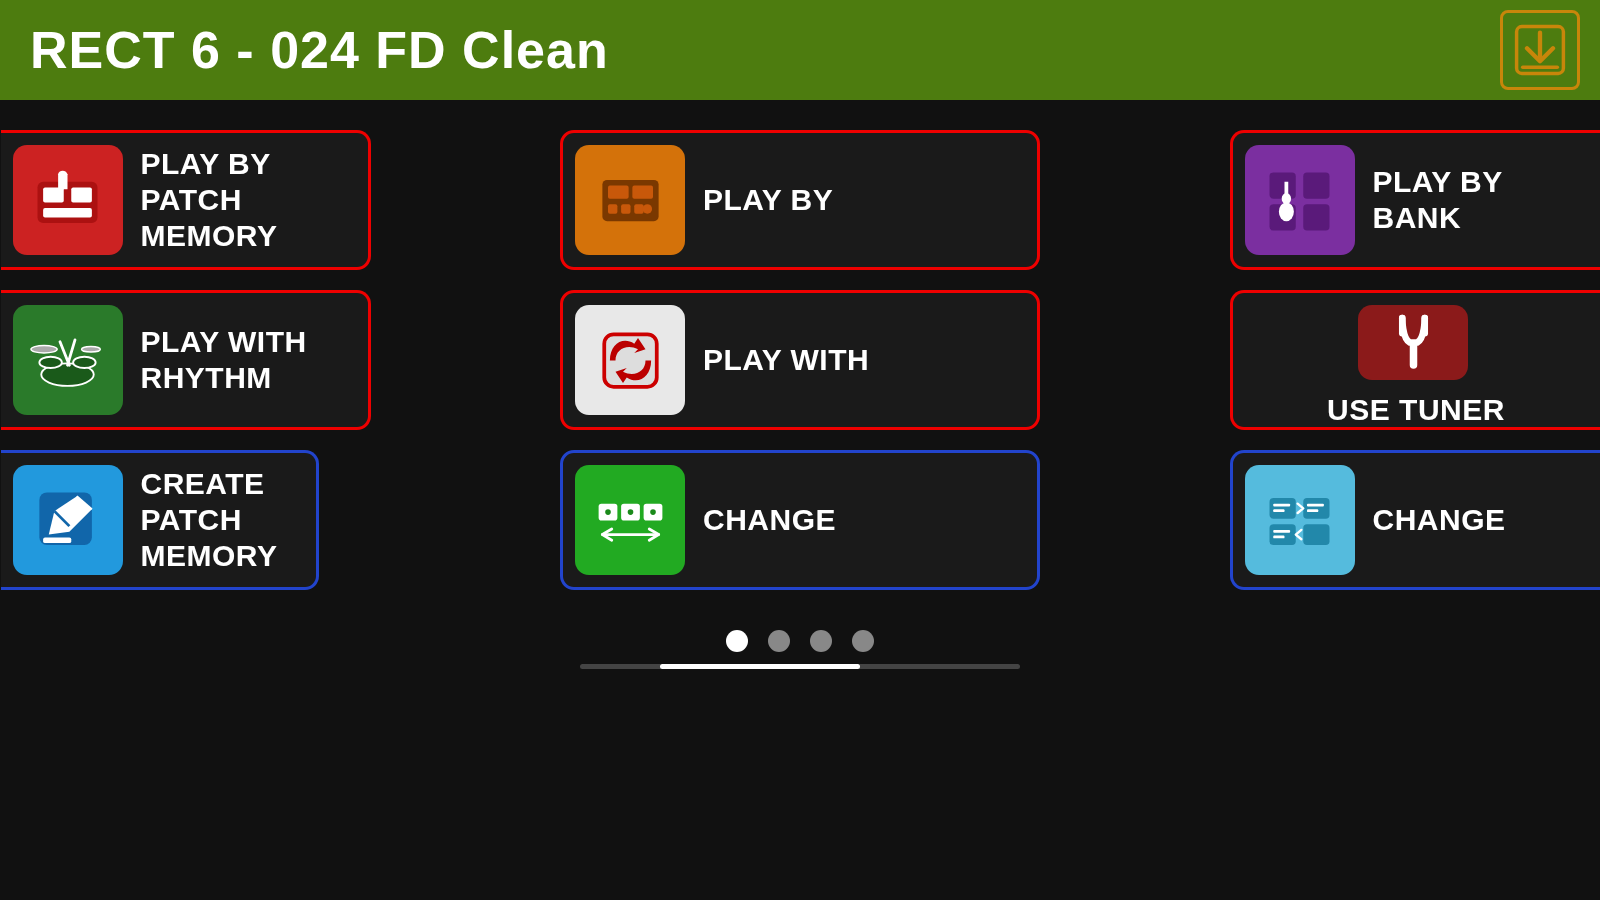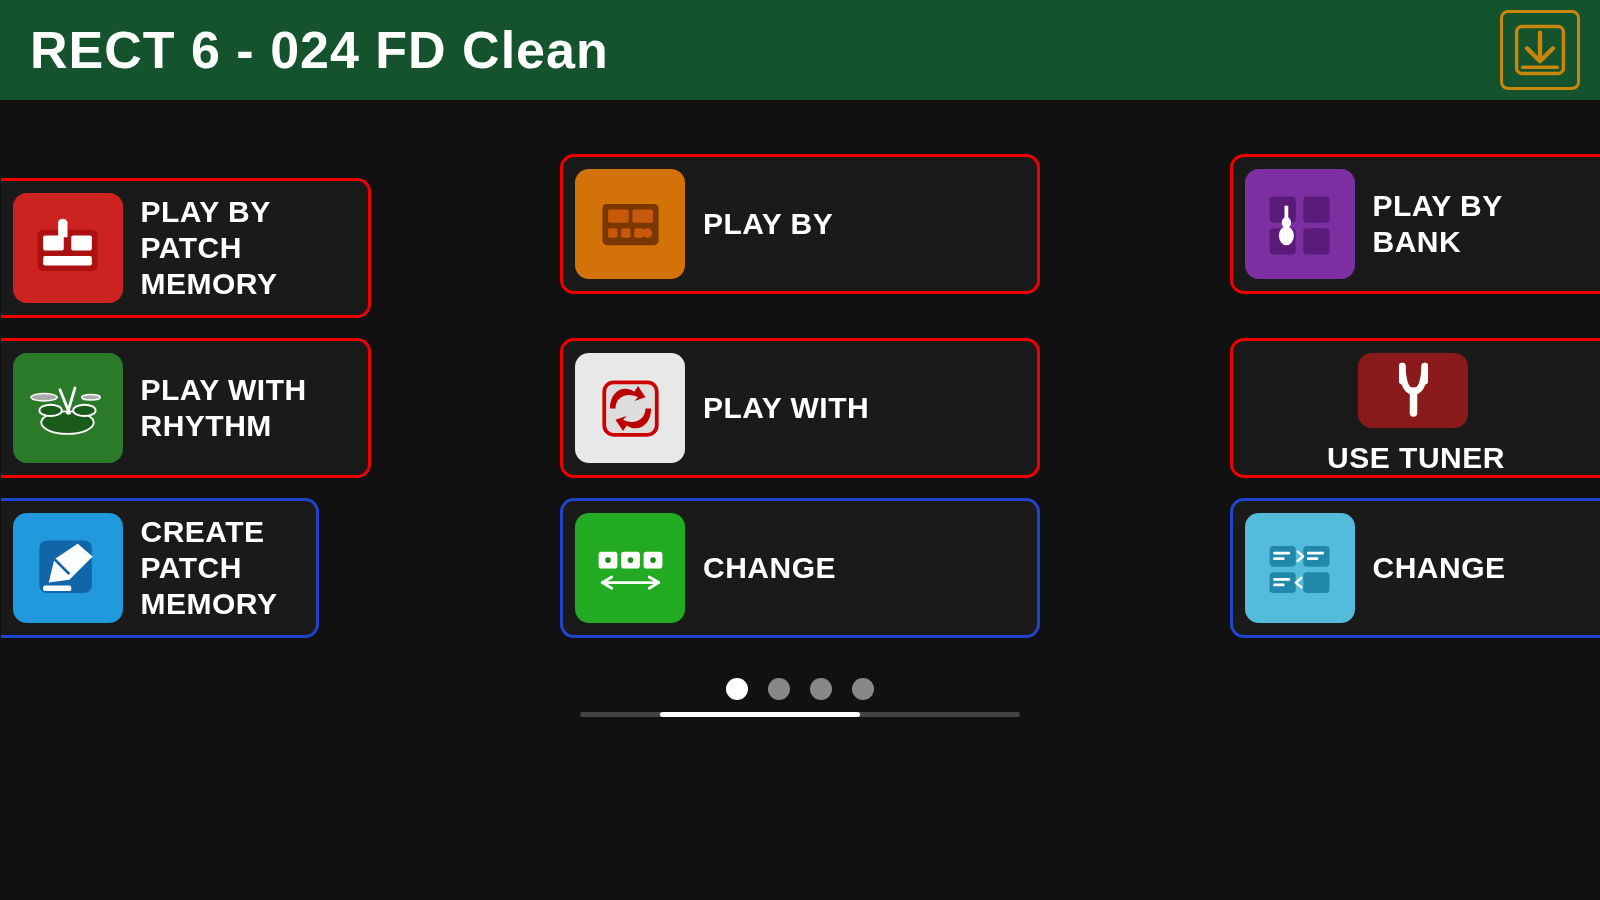--- a/index.html
+++ b/index.html
@@ -7,21 +7,21 @@
       width: 1600px;
       height: 900px;
       background: #111;
       font-family: 'Arial Black', 'Arial', sans-serif;
       overflow: hidden;
       position: relative;
     }
 
     
     #header {
-      background: #14532d;
+      background: #4d7c0f;
       height: 100px;
       display: flex;
       align-items: center;
       padding: 0 30px;
       position: relative;
     }
     #header-title {
       color: #fff;
       font-size: 52px;
       font-weight: 900;
@@ -188,21 +188,21 @@
       <path d="M10 50 L50 50" stroke="#c8860a" stroke-width="4" stroke-linecap="round"></path>
     </svg>
   </div>
 </div>
 
 <div id="main">
 
   <div class="grid-row">
 
     <div class="cell" style="justify-content:flex-start;">
-      <div class="card partial-left" style="border-left:none; border-radius:0 14px 14px 0; width:370px;margin-top:48px;">
+      <div class="card partial-left" style="border-left:none; border-radius:0 14px 14px 0; width:370px;">
         <div class="card-icon icon-red">
           <svg class="icon-svg" viewBox="0 0 80 80" fill="none">
 
             <rect x="8" y="20" width="64" height="44" rx="6" fill="#8b0000" opacity="0.5"></rect>
             <g fill="#fff">
               <rect x="14" y="26" width="22" height="16" rx="2"></rect>
               <rect x="44" y="26" width="22" height="16" rx="2"></rect>
               <rect x="14" y="48" width="52" height="10" rx="2"></rect>
             </g>
 

